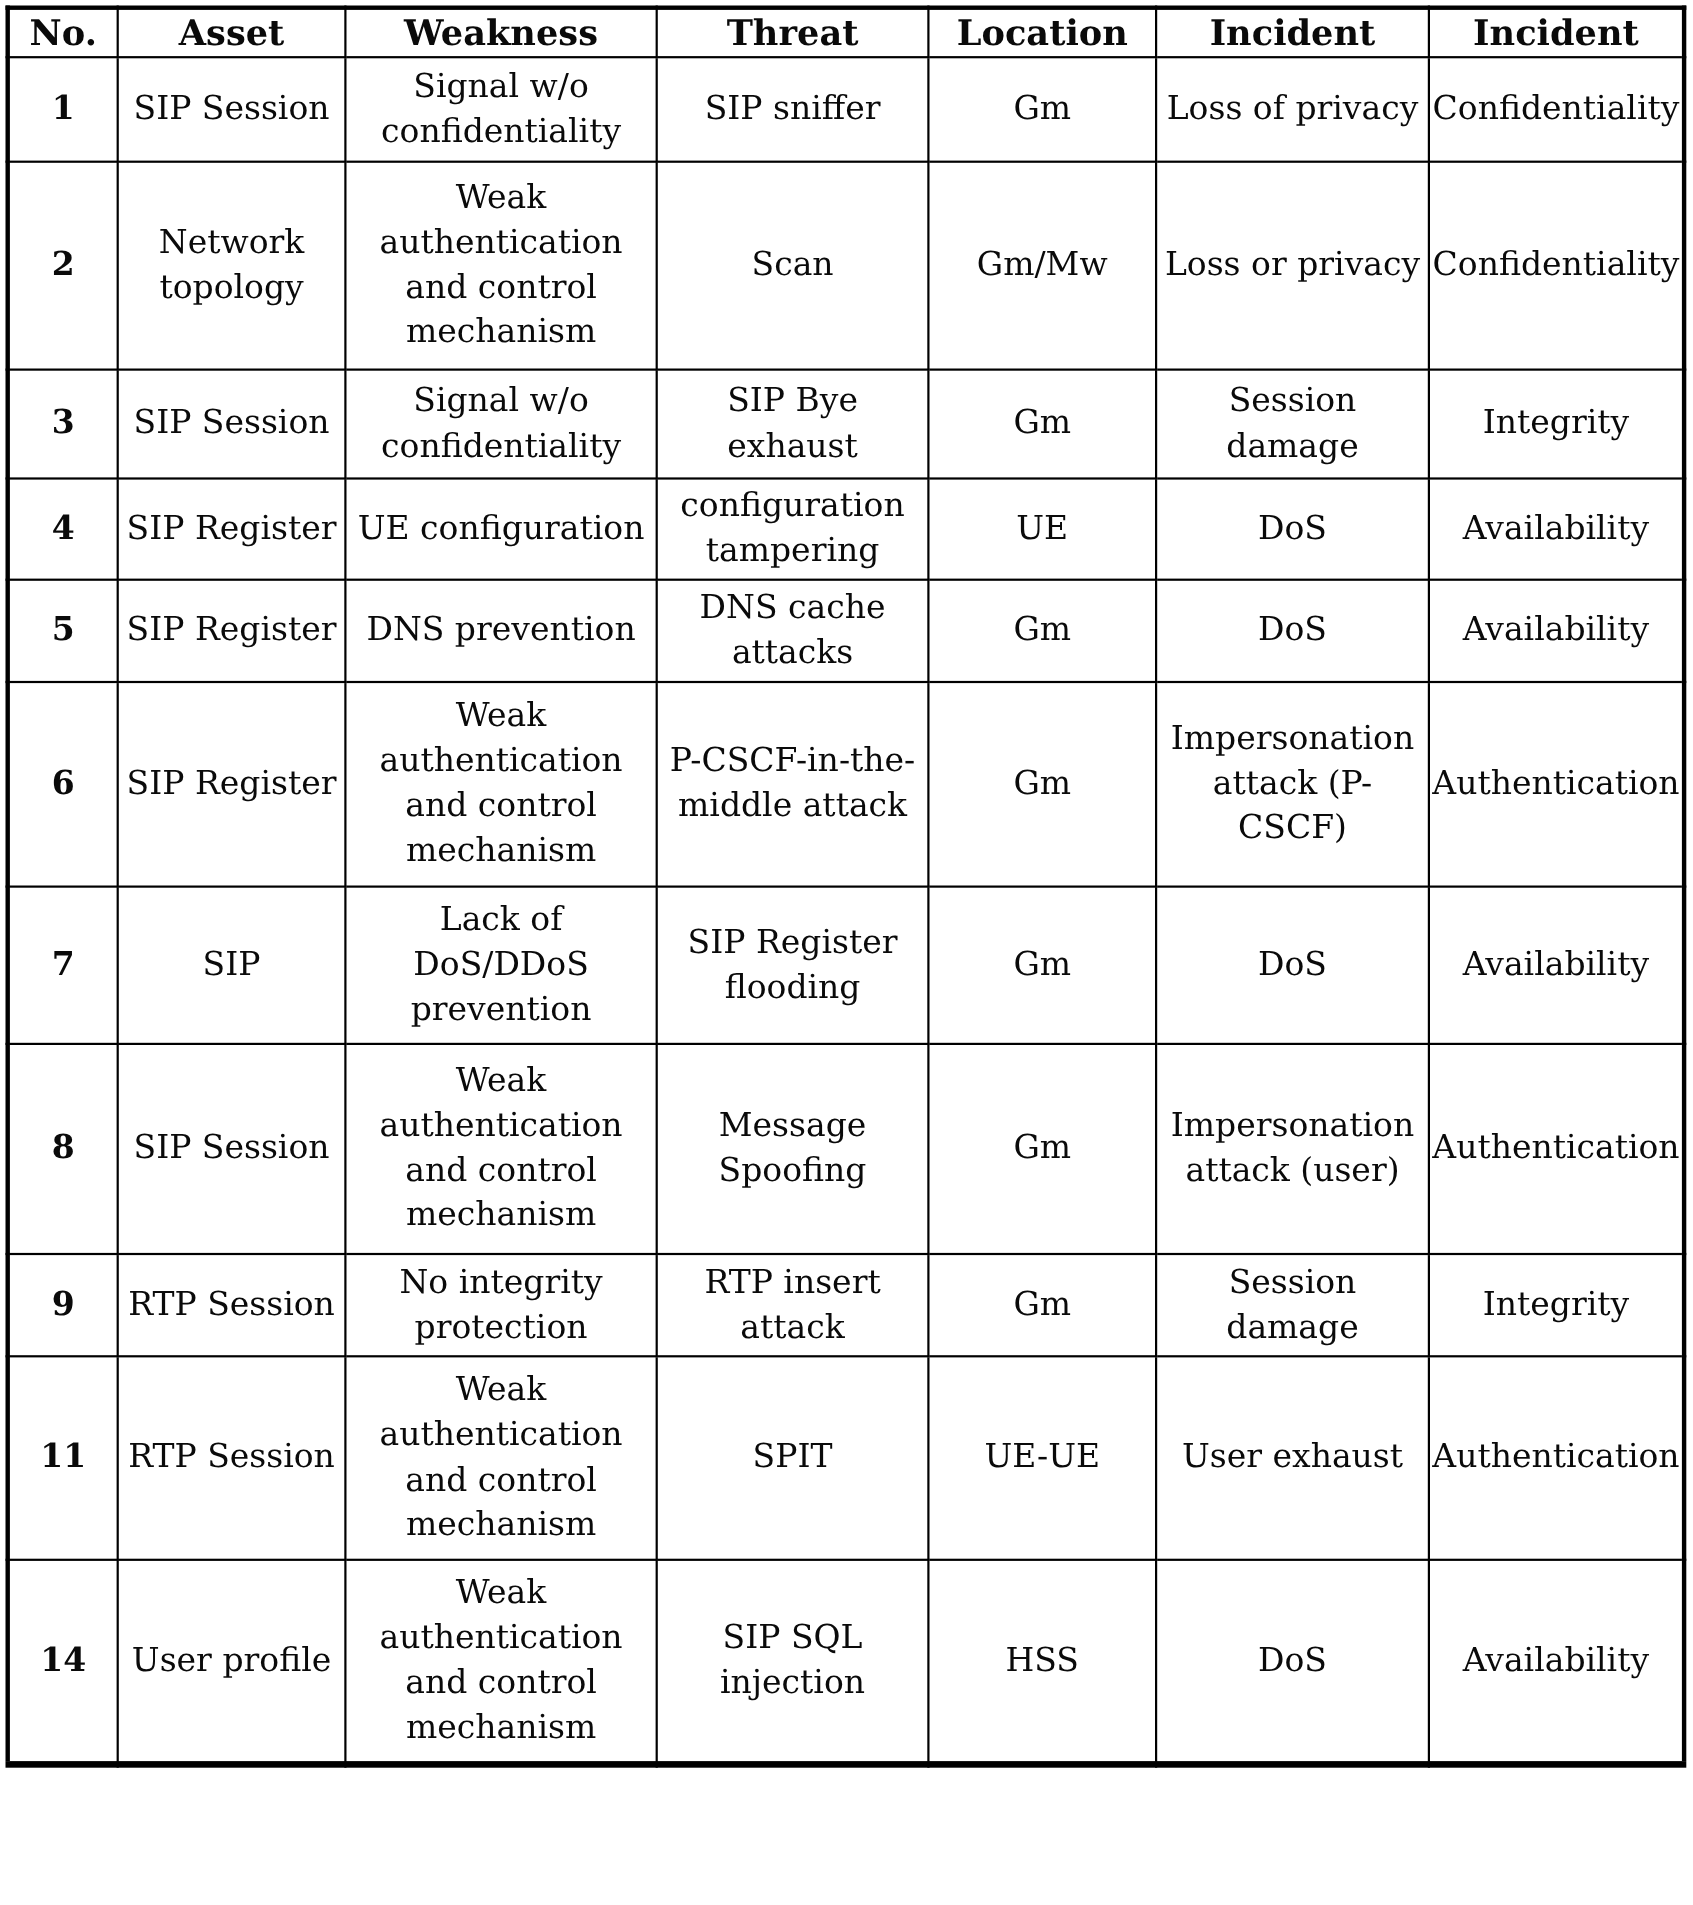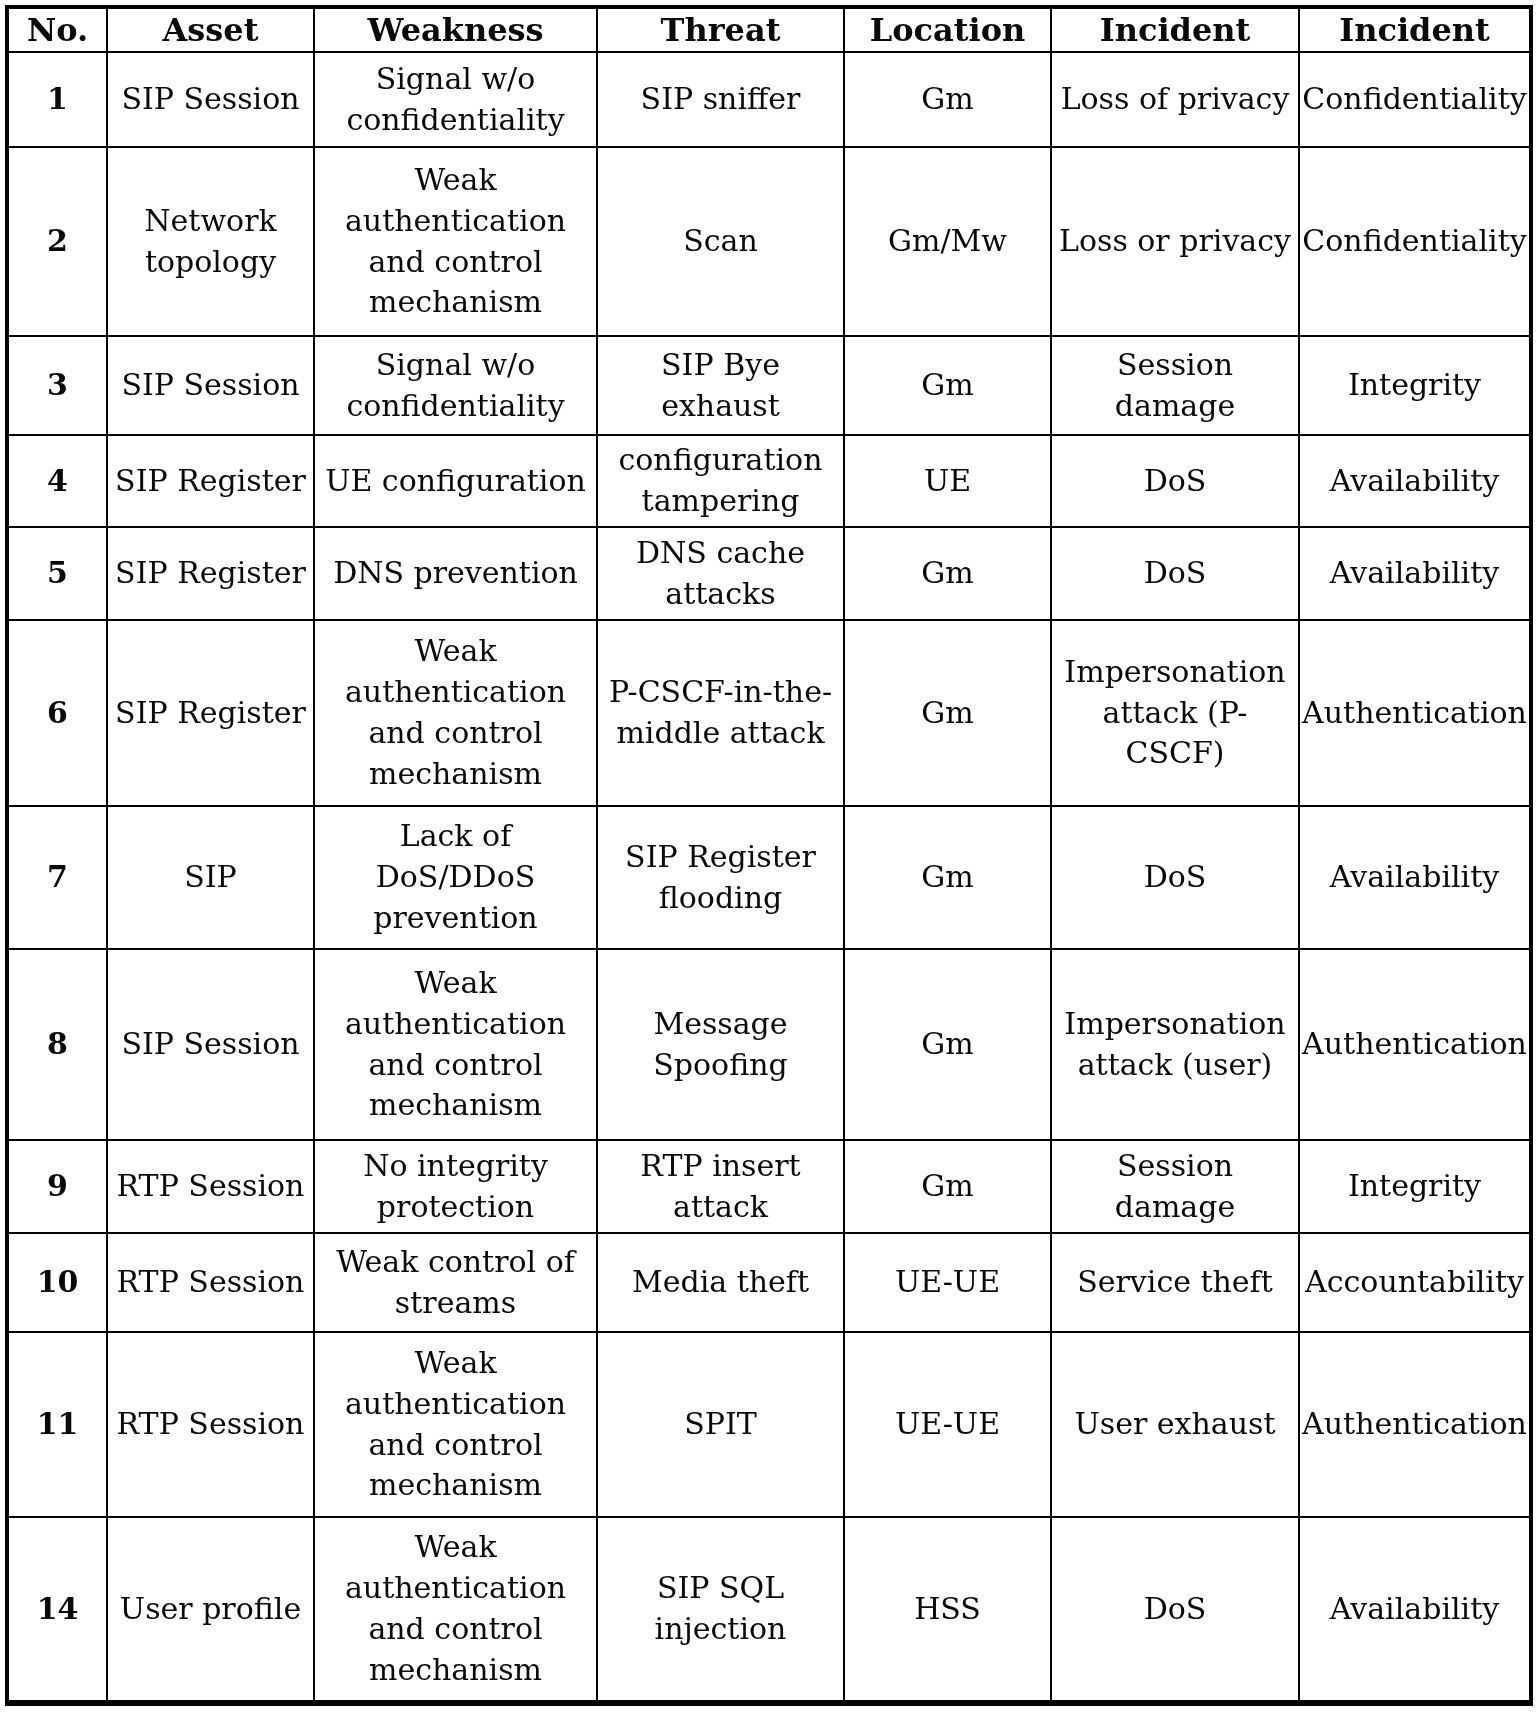--- a/index.html
+++ b/index.html
@@ -146,29 +146,20 @@
     </tr>
     <tr style="height:93px">
       <td class="cell-no">9</td>
       <td>RTP Session</td>
       <td>No integrity protection</td>
       <td>RTP insert attack</td>
       <td>Gm</td>
       <td>Session damage</td>
       <td>Integrity</td>
     </tr>
-    <tr style="height:99px">
-      <td class="cell-no">10</td>
-      <td>RTP Session</td>
-      <td>Weak control of streams</td>
-      <td>Media theft</td>
-      <td>UE-UE</td>
-      <td>Service theft</td>
-      <td>Accountability</td>
-    </tr>
     <tr style="height:185px">
       <td class="cell-no">11</td>
       <td>RTP Session</td>
       <td>Weak authentication and control mechanism</td>
       <td>SPIT</td>
       <td>UE-UE</td>
       <td>User exhaust</td>
       <td>Authentication</td>
     </tr>
     <tr style="height:186px">

